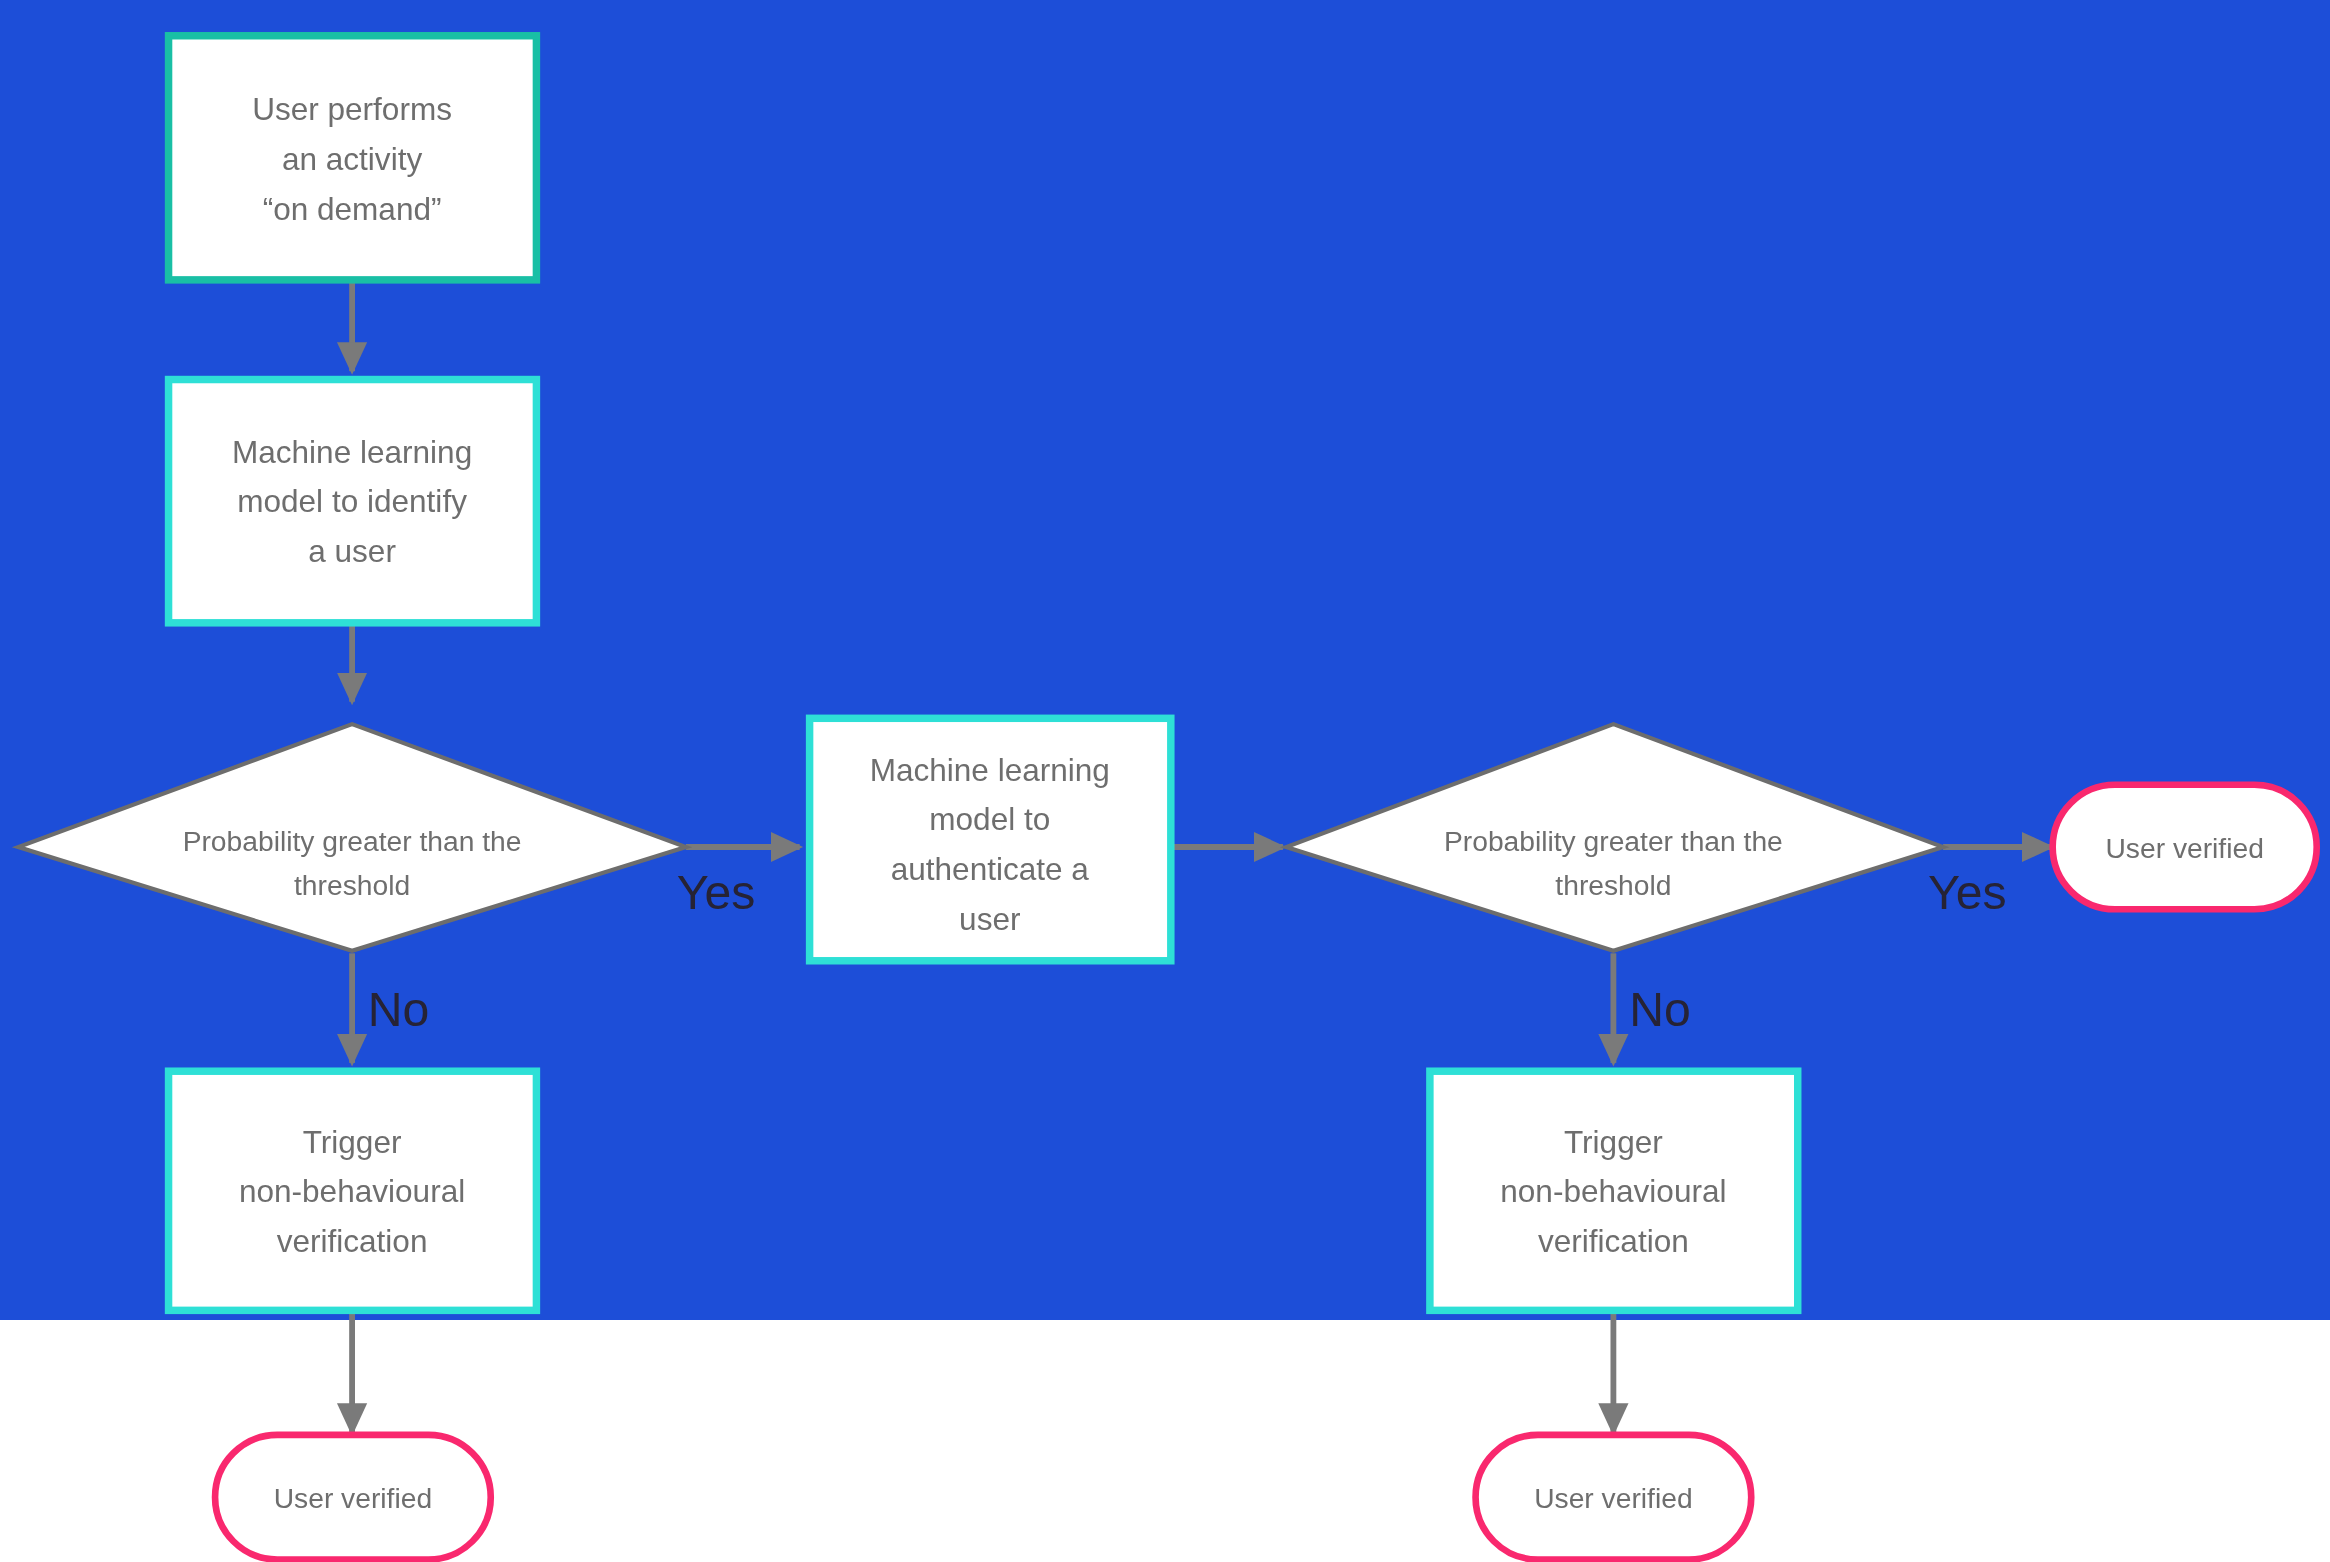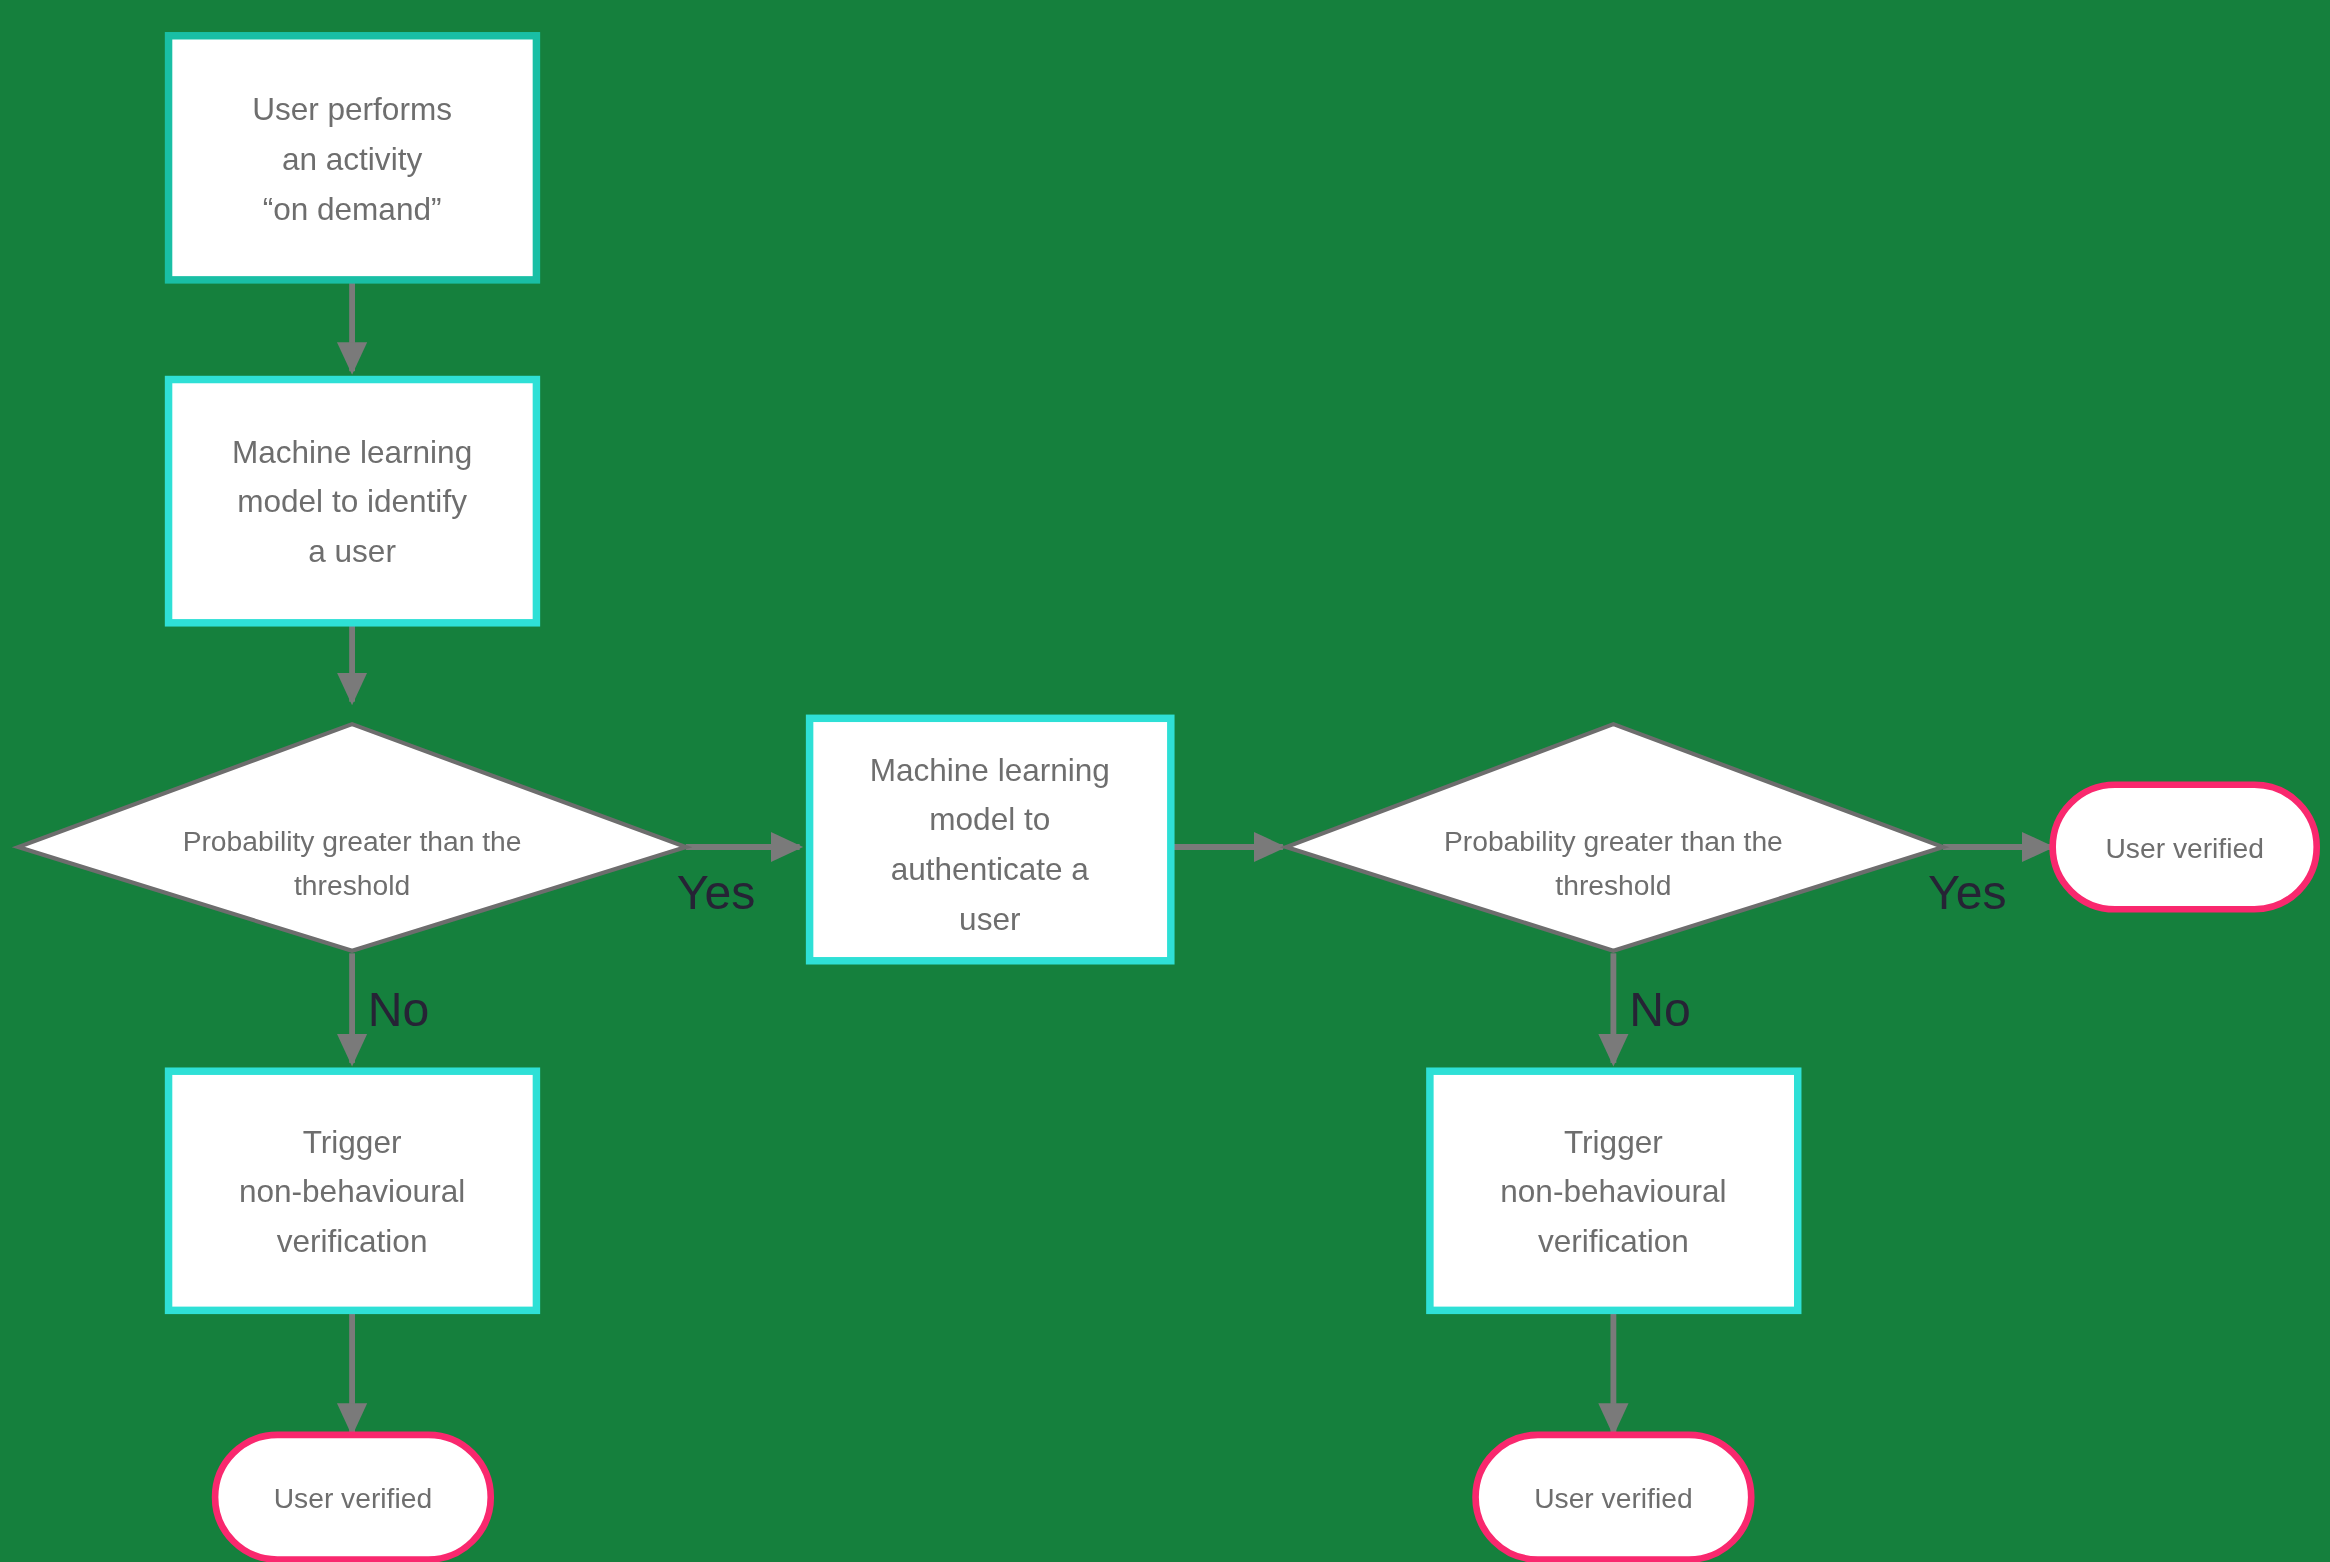--- a/index.html
+++ b/index.html
@@ -9,22 +9,22 @@
   }
   body {
     width: 2330px;
     height: 1562px;
     overflow: hidden;
     font-family: "Liberation Sans", sans-serif;
   }
   #flow-root {
     position: relative;
     width: 2330px;
-    height: 1562px;
-    background: #15803d;
+    height: 1320px;
+    background: #1d4ed8;
   }
   svg#flow-svg {
     position: absolute;
     top: 0;
     left: 0;
     width: 2330px;
     height: 1562px;
     display: block;
   }
   .node-text {

